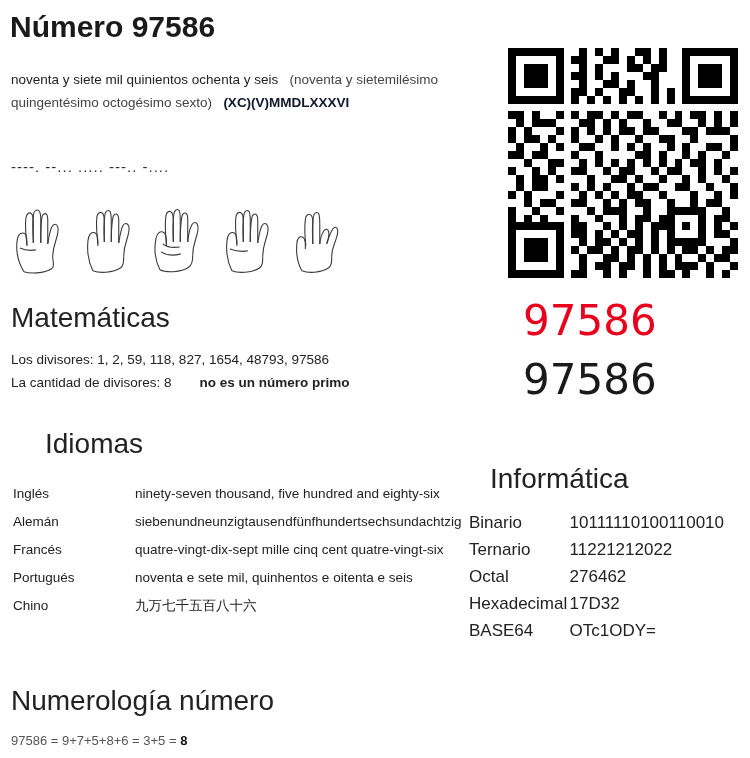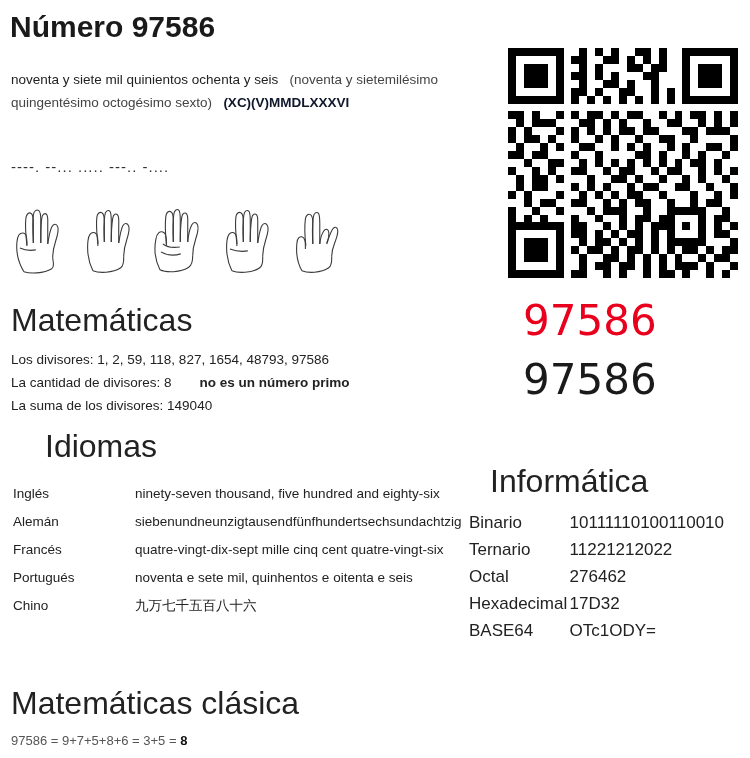--- a/index.html
+++ b/index.html
@@ -70,21 +70,21 @@
     top: 196px;
     width: 340px;
     height: 78px;
     display: flex;
     gap: 8px;
   }
   .hand { width: 62px; height: 78px; }
 
   
   .h2 {
-    font-size: 32px;
+    font-size: 28px;
     font-weight: normal;
     color: #222;
     letter-spacing: 0px;
   }
   .sec-math { position: absolute; left: 11px; top: 302px; }
   .sec-lang { position: absolute; left: 11px; top: 428px; margin-left: 34px; }
   .sec-info { position: absolute; left: 490px; top: 463px; }
   .sec-numer { position: absolute; left: 11px; top: 685px; }
 
   
@@ -493,24 +493,20 @@
   <div class="math-lines">
     <div class="row">
       <span>Los divisores:</span>
       <span>1, 2, 59, 118, 827, 1654, 48793, 97586</span>
     </div>
     <div class="row">
       <span>La cantidad de divisores:</span>
       <span>8</span>
       <span class="bold-note">no es un número primo</span>
     </div>
-    <div class="row">
-      <span>La suma de los divisores:</span>
-      <span>149040</span>
-    </div>
   </div>
 
   <div class="h2 sec-lang">Idiomas</div>
   <table class="lang-table">
     <tbody>
       <tr>
         <td class="name">Inglés</td>
         <td class="val">ninety-seven thousand, five hundred and eighty-six</td>
       </tr>
       <tr>
@@ -551,18 +547,18 @@
         <td class="k">Hexadecimal</td>
         <td class="v">17D32</td>
       </tr>
       <tr>
         <td class="k">BASE64</td>
         <td class="v">OTc1ODY=</td>
       </tr>
     </tbody>
   </table>
 
-  <div class="h2 sec-numer">Matemáticas clásica</div>
+  <div class="h2 sec-numer">Numerología número</div>
   <div class="numer-line">
     <span>97586 = 9+7+5+8+6 = 3+5 = </span><b>8</b>
   </div>
 
 </div>
 
 </body></html>

